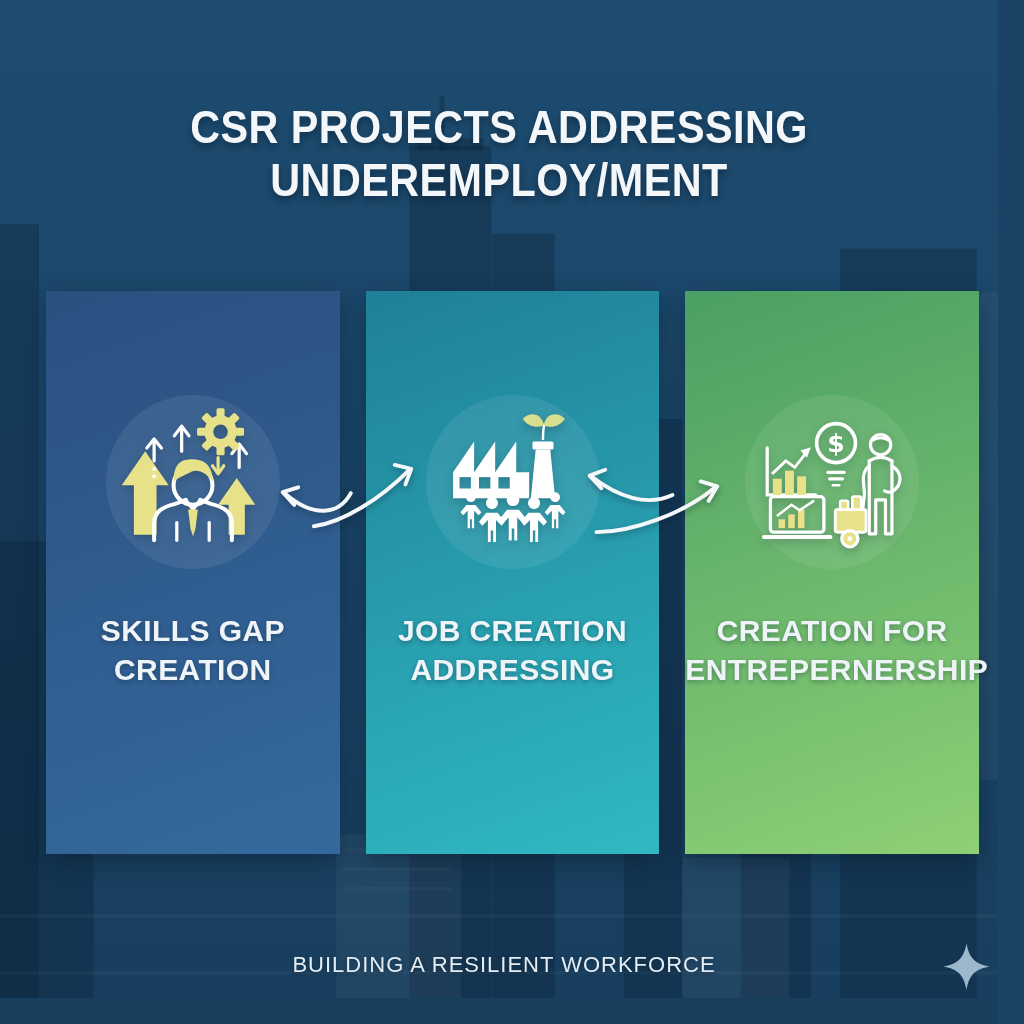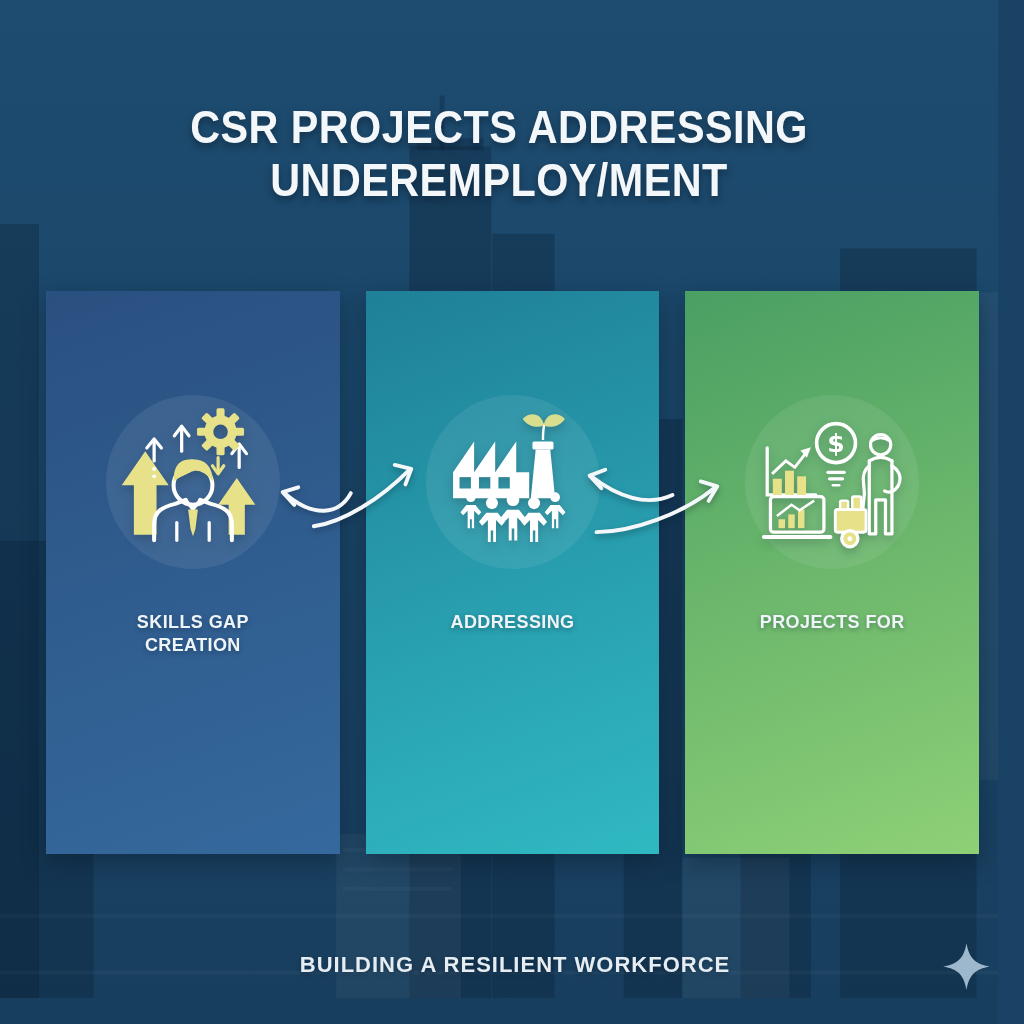--- a/index.html
+++ b/index.html
@@ -37,31 +37,31 @@
   .icon-circle{
     position:absolute;top:104px;left:50%;transform:translateX(-50%);
     width:174px;height:174px;border-radius:50%;
     background:rgba(255,255,255,.08);
     display:flex;align-items:center;justify-content:center;
   }
   .icon-circle svg{width:162px;height:162px;filter:drop-shadow(0 4px 5px rgba(10,30,45,.25));}
   .card-label{
     position:absolute;top:320px;left:0;width:100%;
     text-align:center;color:#eff4f8;font-weight:700;
-    font-size:18px;line-height:1.3;letter-spacing:.4px;
+    font-size:30px;line-height:1.3;letter-spacing:.4px;
     text-shadow:0 2px 5px rgba(10,28,44,.35);
   }
   .card-label span{display:block;}
   
   .flow-arrows{position:absolute;inset:0;pointer-events:none;
     filter:drop-shadow(0 3px 3px rgba(8,24,40,.35));}
   
   .workforce-caption{
-    position:absolute;top:952px;left:16px;width:100%;
-    text-align:center;color:#e5ecf2;font-weight:700;
+    position:absolute;top:952px;left:5px;width:100%;
+    text-align:center;color:#e5ecf2;font-weight:400;
     font-size:22px;letter-spacing:1px;
     text-shadow:0 2px 4px rgba(8,24,40,.4);
   }
   .sparkle{position:absolute;left:941px;top:941px;width:51px;height:51px;}
 </style>
 </head>
 <body>
 
 <div class="stage">
 
@@ -202,20 +202,21 @@
               <path d="M-7,8 L7,8 L16,19 L12,24 L5,17 L5,44 L1.5,44 L1.5,30 L-1.5,30 L-1.5,44 L-5,44 L-5,17 L-12,24 L-16,19 Z"></path>
             </g>
             <g transform="translate(100,126) scale(1.05)">
               <circle cy="-4" r="7.5"></circle>
               <path d="M-7,8 L7,8 L16,19 L12,24 L5,17 L5,44 L1.5,44 L1.5,30 L-1.5,30 L-1.5,44 L-5,44 L-5,17 L-12,24 L-16,19 Z"></path>
             </g>
           </g>
         </svg>
       </div>
       <div class="card-label">
+        <span>JOB CREATION</span>
         <span>ADDRESSING</span>
       </div>
     </div>
 
     <div class="card" style="background: linear-gradient(160deg, rgb(74, 159, 99) 0%, rgb(142, 208, 118) 100%);">
       <div class="icon-circle">
         <svg viewBox="0 0 200 200" aria-hidden="true">
 
           <path d="M20,58 L20,116 L80,116" stroke="#fff" stroke-width="4" fill="none" stroke-linecap="round"></path>
           <rect x="27" y="96" width="11" height="20" fill="var(--yl)"></rect>
@@ -250,21 +251,22 @@
 
           <path d="M138,134 L140,114" stroke="#fff" stroke-width="4" stroke-linecap="round"></path>
           <rect x="104" y="134" width="38" height="28" rx="3" fill="var(--yl)" stroke="#fff" stroke-width="3.5"></rect>
           <rect x="110" y="123" width="10" height="11" rx="2" fill="var(--yl)" stroke="#fff" stroke-width="3"></rect>
           <rect x="125" y="118" width="11" height="16" rx="2" fill="var(--yl)" stroke="#fff" stroke-width="3"></rect>
           <circle cx="122" cy="170" r="10" fill="var(--yl)" stroke="#fff" stroke-width="4"></circle>
           <circle cx="122" cy="170" r="3" fill="#fff"></circle>
         </svg>
       </div>
       <div class="card-label">
-        <span>PROJECTS FOR</span>
+        <span>CREATION FOR</span>
+        <span>ENTREPERNERSHIP</span>
       </div>
     </div>
   </div>
 
   <svg class="flow-arrows" viewBox="0 0 1024 1024" aria-hidden="true">
     <g stroke="var(--arrow)" stroke-width="4" fill="none" stroke-linecap="round" stroke-linejoin="round">
       <g>
         <path d="M322,540 C352,536 390,512 420,482"></path>
         <path d="M405,477 L422,481 L416,497"></path>
       </g>

